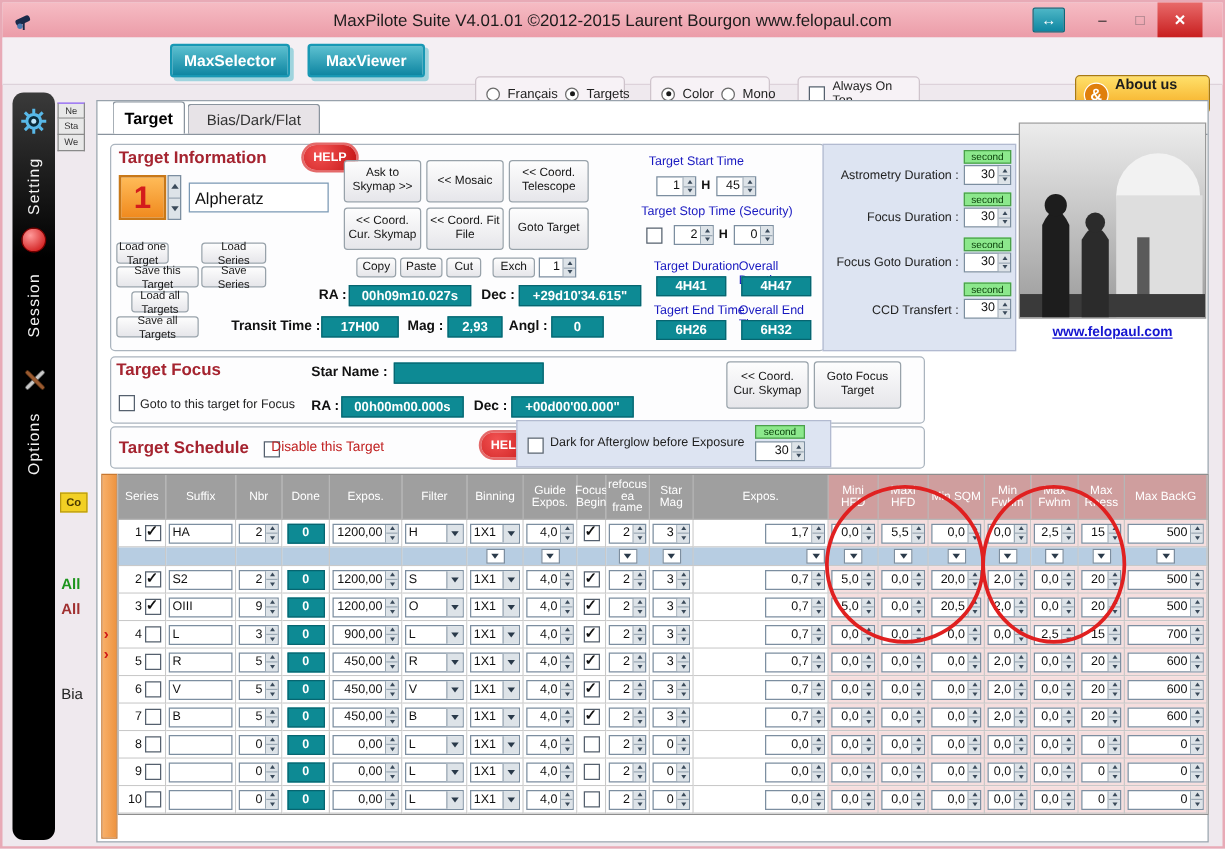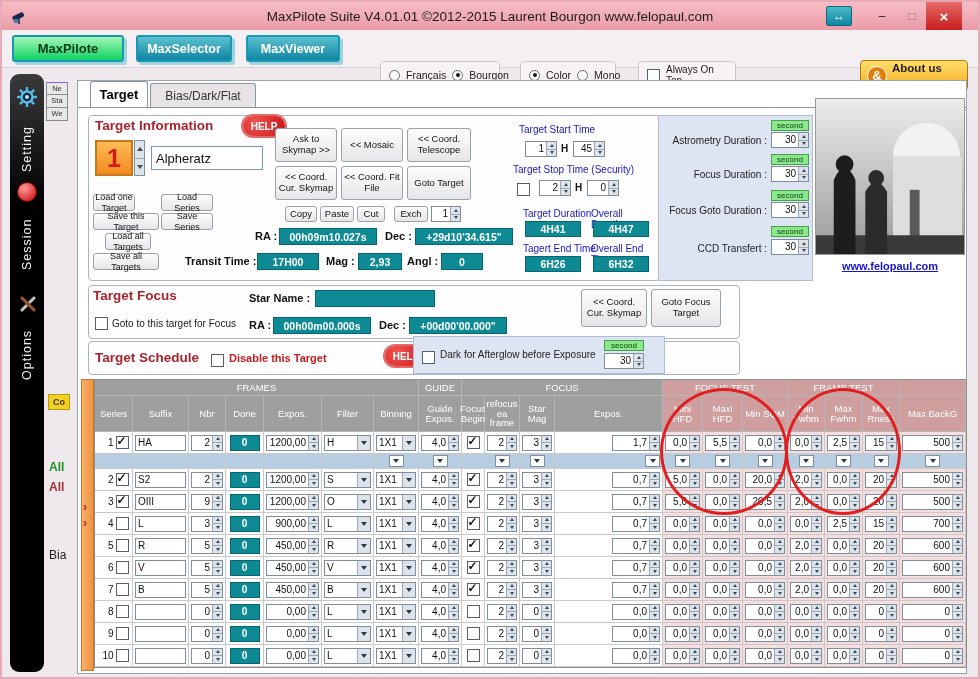--- a/index.html
+++ b/index.html
@@ -115,28 +115,27 @@
         </svg>
     </span>
     <div class="title">MaxPilote Suite  V4.01.01  ©2012-2015 Laurent Bourgon  www.felopaul.com</div>
     <div class="winbtn" id="btn-swap" style="right:126px">↔</div>
     <div class="winbtn" style="right:82px;width:28px">–</div>
     <div class="winbtn" style="right:52px;width:28px;color:#8a7078">□</div>
     <div class="winbtn" id="btn-close" style="right:16px">×</div>
   </div>
 
   <div id="toolbar">
-    <div class="appbtn" id="btn-maxpilote">MaxPilote</div>
     <div class="appbtn" id="btn-maxselector">MaxSelector</div>
     <div class="appbtn" id="btn-maxviewer">MaxViewer</div>
     <div class="optframe" style="left:378px;width:120px">
       <span class="radio"></span>
       <span>Français</span>
       <span class="radio sel"></span>
-      <span>Bourgon</span>
+      <span>Targets</span>
     </div>
     <div class="optframe" style="left:518px;width:96px">
       <span class="radio sel"></span>
       <span>Color</span>
       <span class="radio"></span>
       <span>Mono</span>
     </div>
     <div class="optframe" style="left:636px;width:98px">
       <span class="cb"></span>
       <span style="font-size:10px">Always On Top</span>
@@ -355,21 +354,21 @@
       <div class="tval" style="left:184px;top:31px;width:98px;height:17px">00h00m00.000s</div>
       <div class="lbl" style="left:290px;top:33px">Dec :</div>
       <div class="tval" style="left:320px;top:31px;width:98px;height:17px">+00d00'00.000"</div>
       <div class="btn" style="left:492px;top:3px;width:66px;height:38px">&lt;&lt; Coord. Cur. Skymap</div>
       <div class="btn" style="left:562px;top:3px;width:70px;height:38px">Goto Focus Target</div>
     </div>
 
     <div class="grp" style="left:10px;top:260px;width:652px;height:34px">
       <div class="redhead" style="left:6px;top:8px">Target Schedule</div>
       <span class="cb abs" style="left:122px;top:11px"></span>
-      <div class="abs" style="left:140px;top:10px;font-size:11px;font-weight:bold;color:#c02020">Disable this Target</div>
+      <div class="abs" style="left:128px;top:10px;font-size:11px;font-weight:normal;color:#c02020">Disable this Target</div>
       <div class="help" style="left:296px;top:4px">HELP</div>
     </div>
     <div id="schedbox">
       <span class="cb abs" style="left:8px;top:13px"></span>
       <div class="abs" style="left:26px;top:12px;width:162px;font-size:10px;color:#222">Dark for Afterglow  before Exposure</div>
       <div class="tag" style="left:190px;top:3px;width:40px">second</div>
       <span class="spin abs" style="left:190px;top:16px;width:40px">
           <span class="v">30</span>
           <span class="arr">
             <i class="up"></i>
@@ -377,28 +376,20 @@
           </span>
         </span>
     </div>
 
     <div id="tablewrap">
       <div id="strip">
         <span class="chev" style="top:120px">›</span>
         <span class="chev" style="top:136px">›</span>
       </div>
       <div id="grid">
-          <div class="trow thead-group">
-            <div class="th" style="width: 324px;">FRAMES</div>
-            <div class="th" style="width: 43px;">GUIDE</div>
-            <div class="th" style="width: 201px;">FOCUS</div>
-            <div class="th test" style="width: 125px;">FOCUS TEST</div>
-            <div class="th test" style="width: 112px;">FRAME TEST</div>
-            <div class="th test" style="width: 66px;"></div>
-          </div>
           <div class="trow thead-cols">
             <div class="th" style="width: 38px;">Series</div>
             <div class="th" style="width: 56px;">Suffix</div>
             <div class="th" style="width: 37px;">Nbr</div>
             <div class="th" style="width: 38px;">Done</div>
             <div class="th" style="width: 58px;">Expos.</div>
             <div class="th" style="width: 52px;">Filter</div>
             <div class="th" style="width: 45px;">Binning</div>
             <div class="th" style="width: 43px;">Guide Expos.</div>
             <div class="th" style="width: 23px;">Focus Begin</div>

